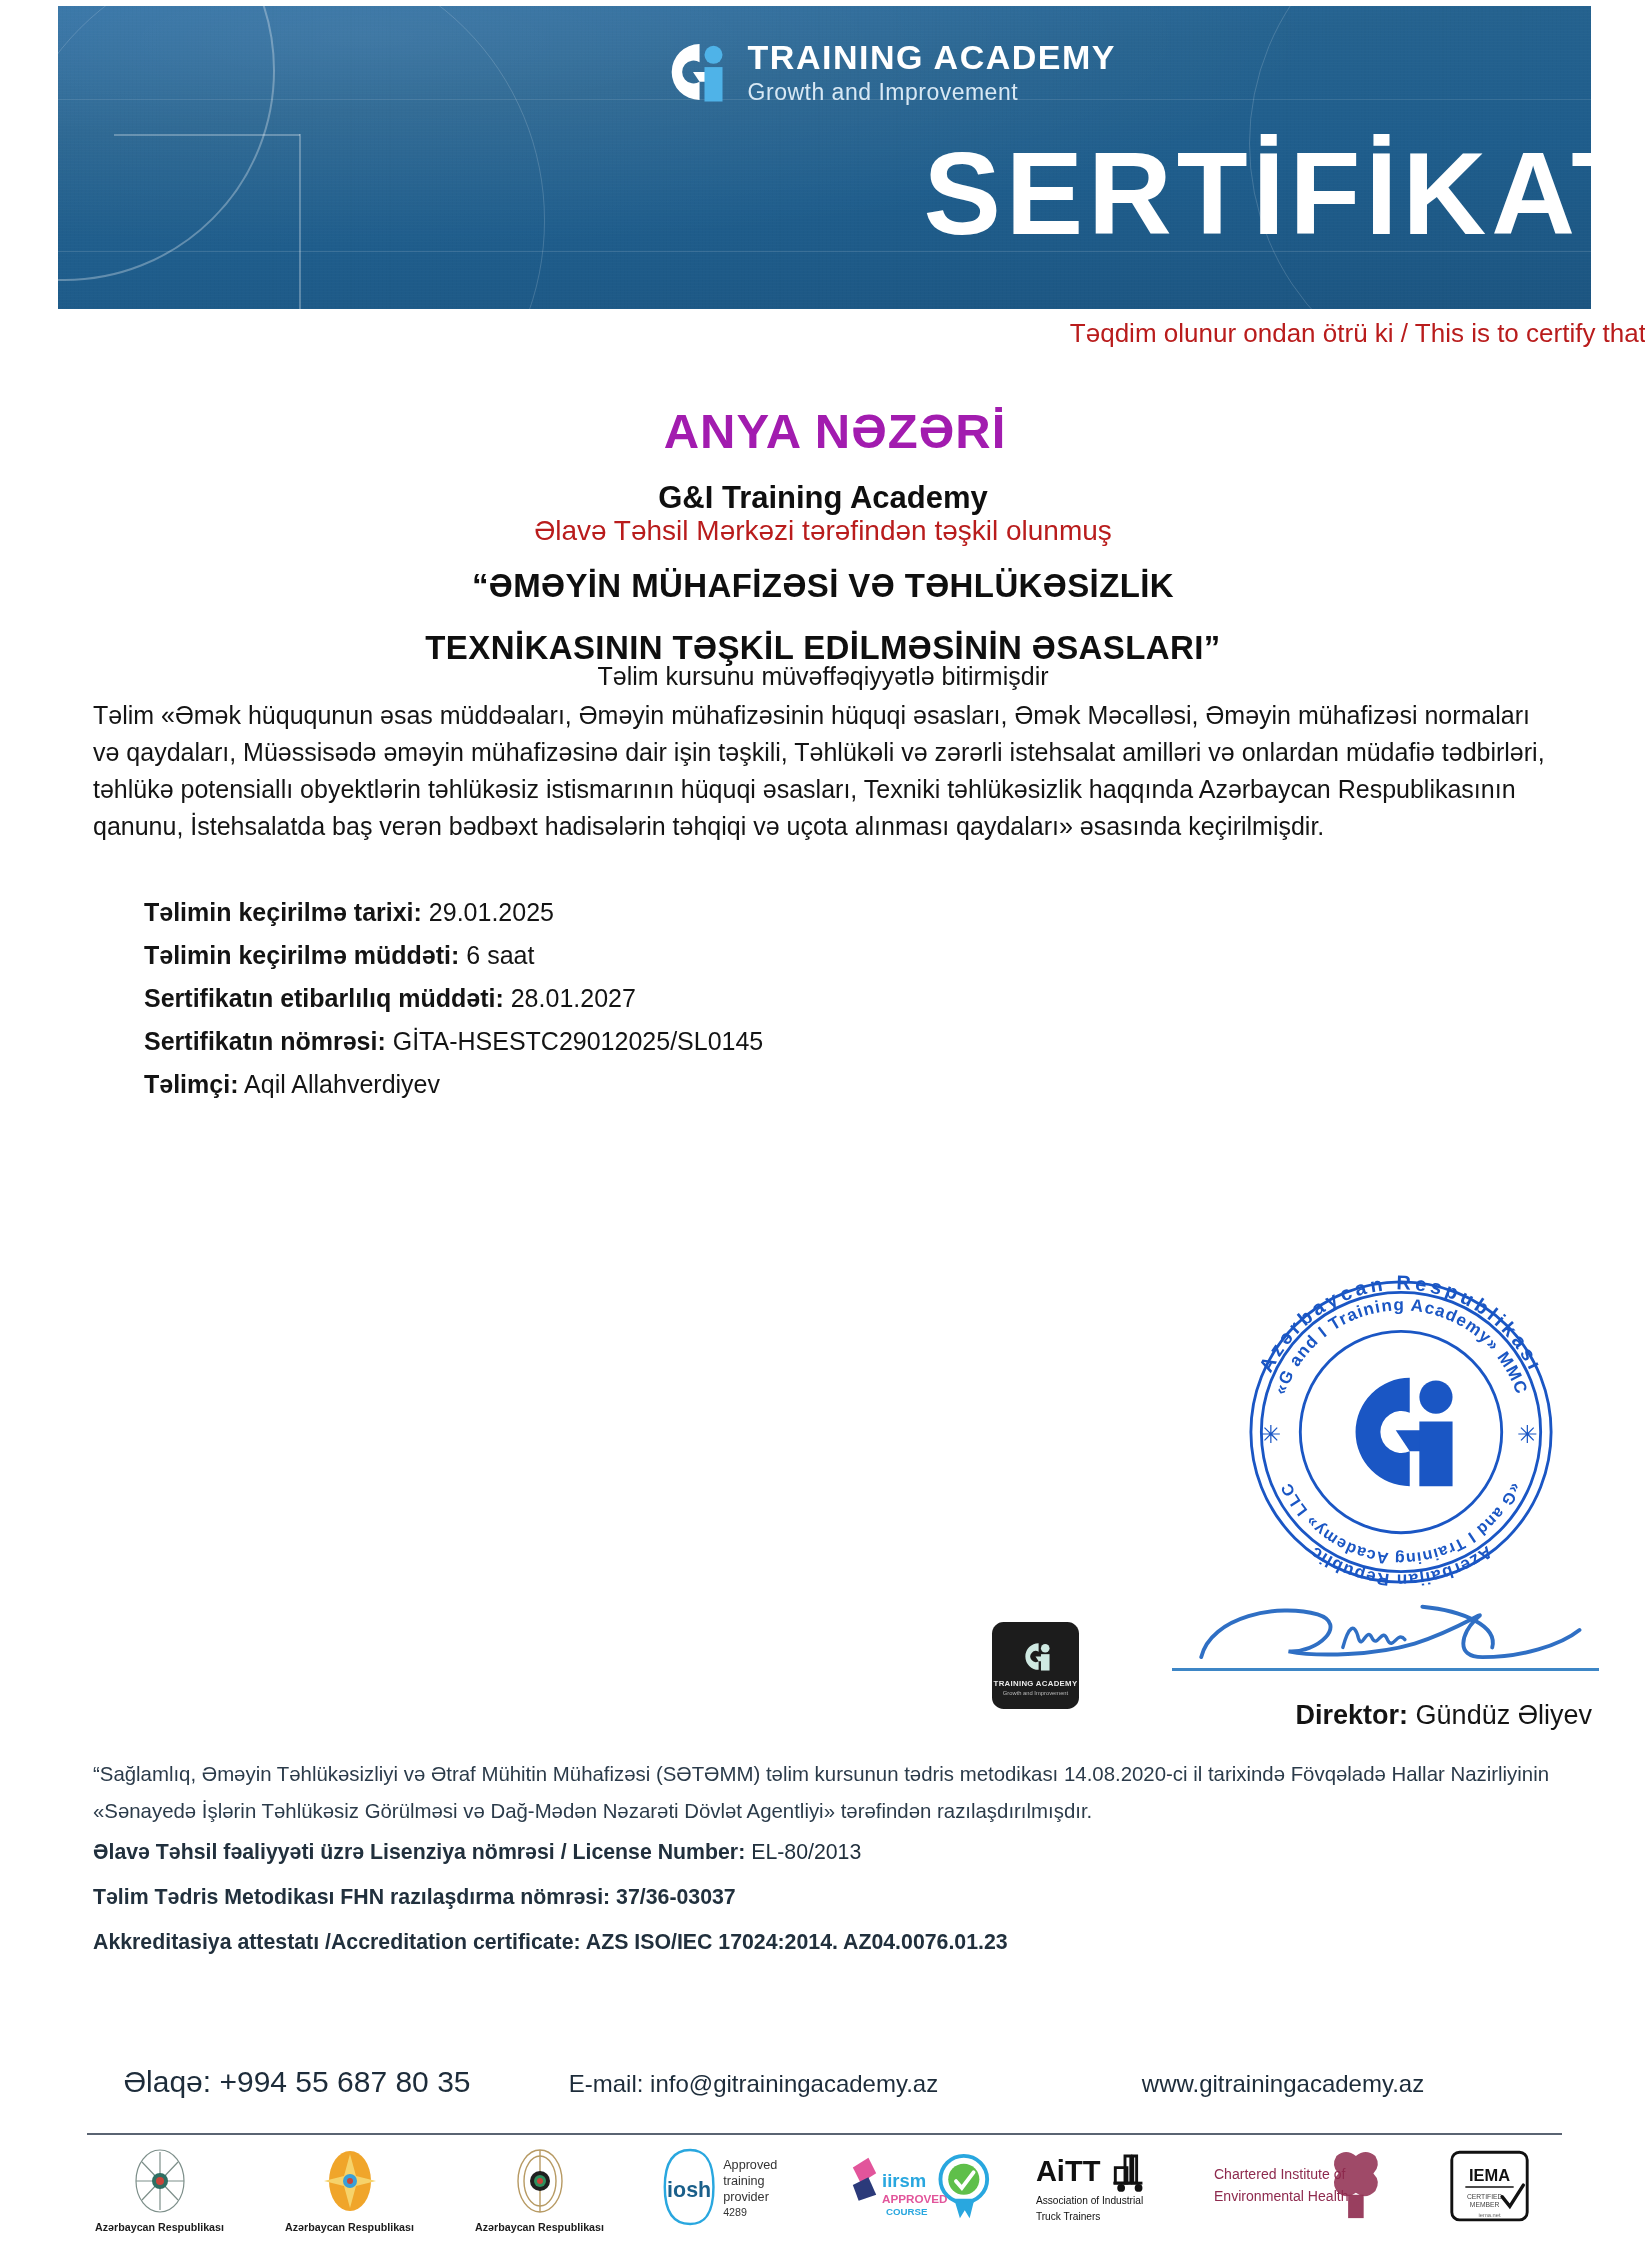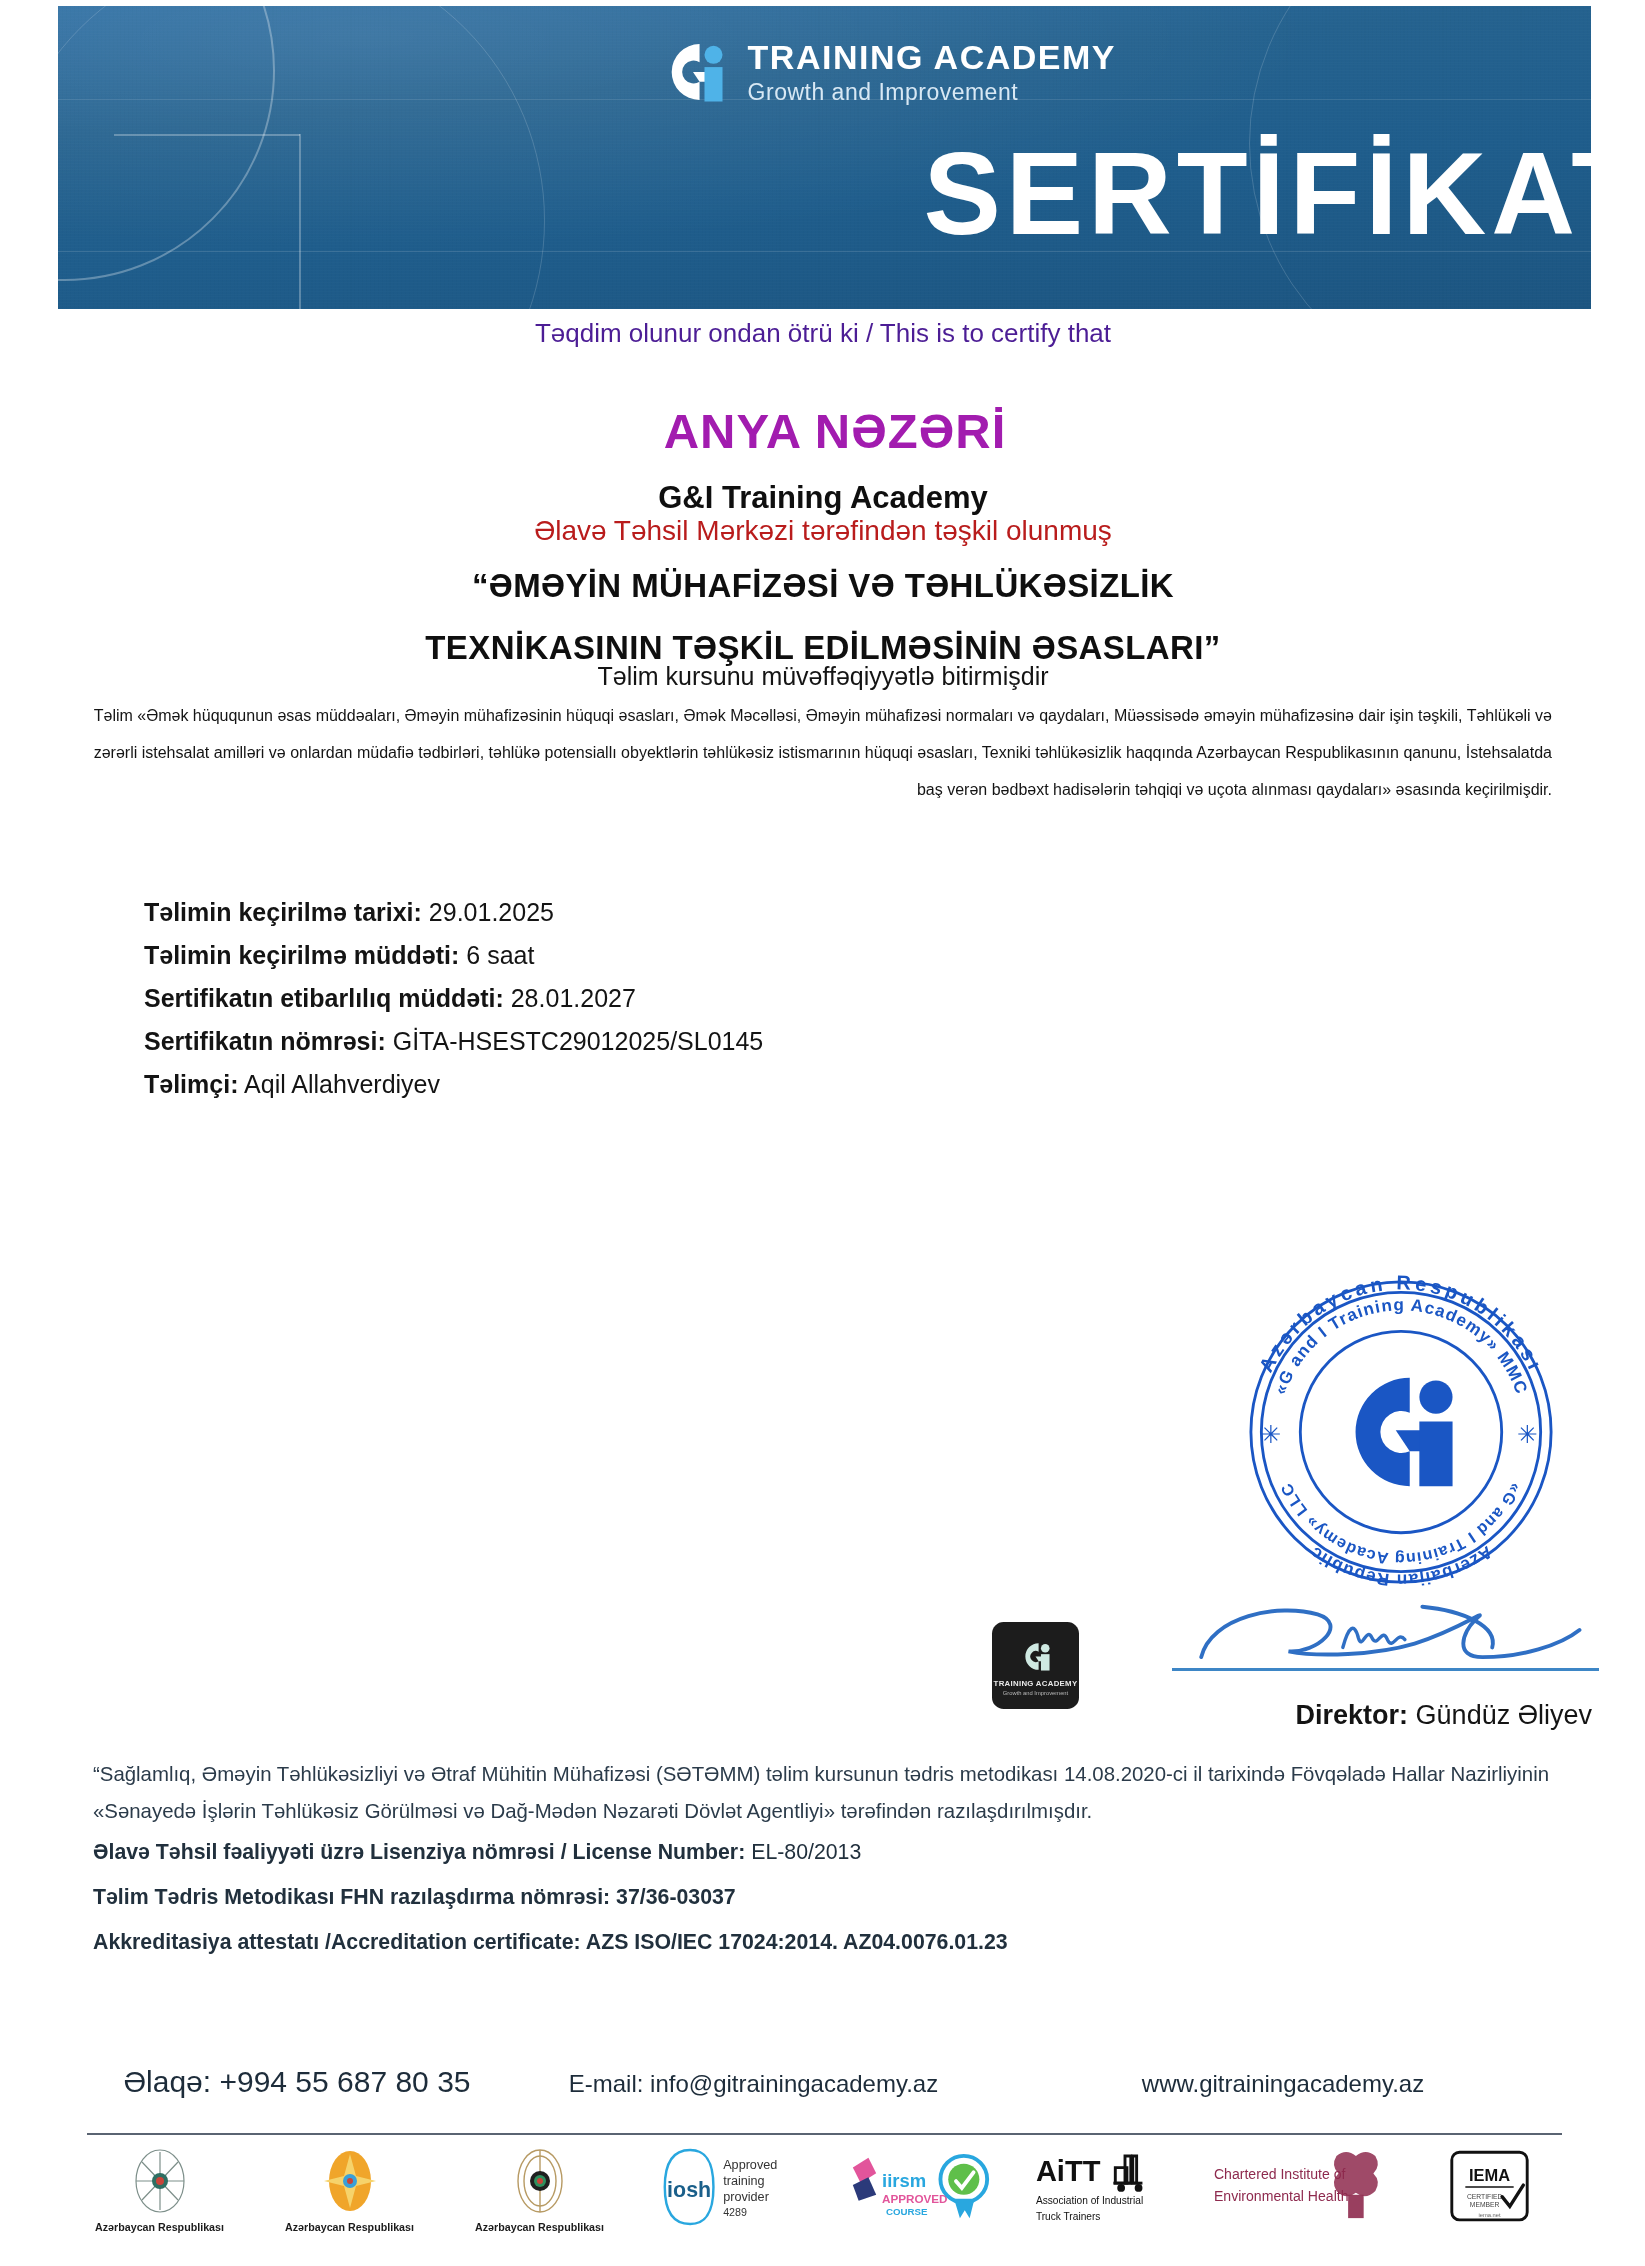--- a/index.html
+++ b/index.html
@@ -136,23 +136,23 @@
     line-height: 1;
     padding-left: 40px;
   }
 
   
   .certify-line {
     position: absolute;
     left: 0;
     top: 318px;
     width: 100%;
-    text-align: center;
+    text-align: right;
     font-size: 26px;
-    color: #4c1d95;
+    color: #b91c1c;
   }
   .recipient {
     position: absolute;
     left: 12px;
     top: 403px;
     width: 100%;
     text-align: center;
     font-size: 49px;
     font-weight: bold;
     letter-spacing: 1px;
@@ -196,22 +196,22 @@
     width: 100%;
     text-align: center;
     font-size: 25px;
     color: #141414;
   }
   .description {
     position: absolute;
     left: 93px;
     top: 697px;
     width: 1459px;
-    text-align: right;
-    font-size: 16px;
+    text-align: left;
+    font-size: 25px;
     line-height: 37px;
     color: #141414;
   }
 
   
   .details {
     position: absolute;
     left: 144px;
     top: 891px;
     width: 796px;

